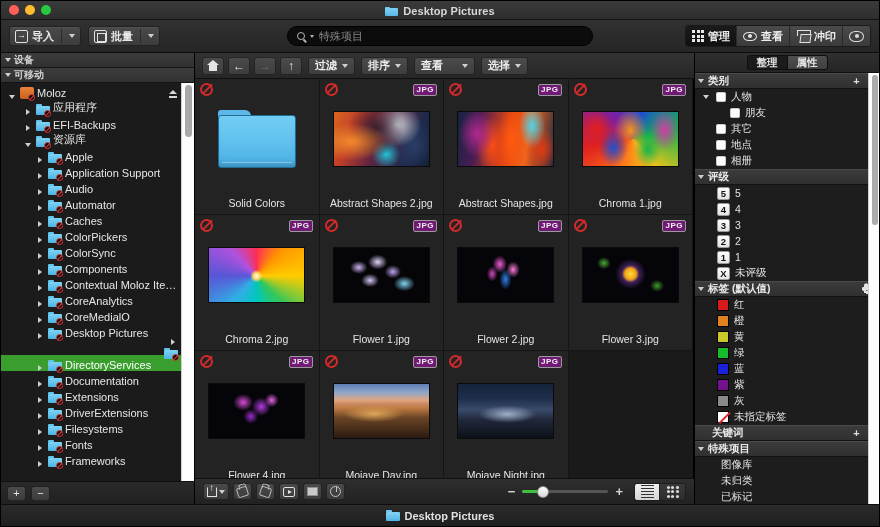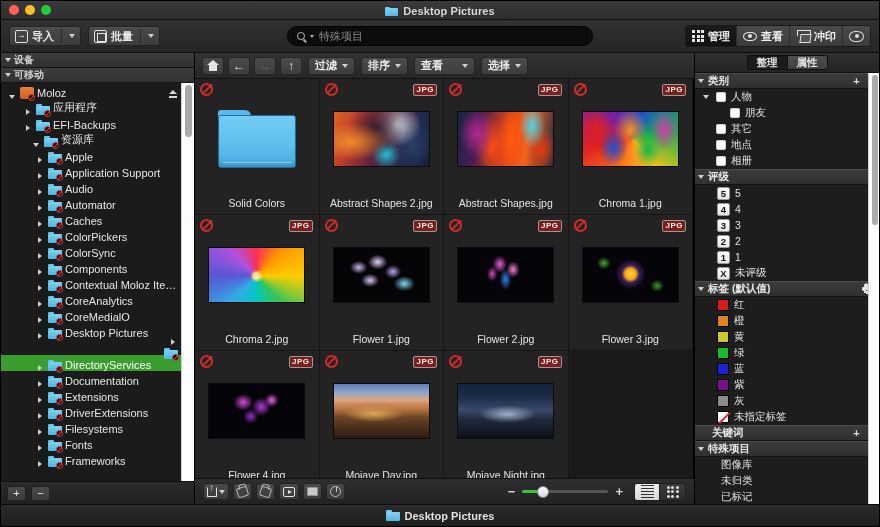--- a/index.html
+++ b/index.html
@@ -230,21 +230,21 @@
   .cell.empty { background: #1a1a1a; border-right: none; }
   .no-badge {
     position: absolute; left: 5px; top: 4px; width: 13px; height: 13px;
     border-radius: 50%; border: 2px solid #d32b2b; background: transparent; z-index: 4;
   }
   .no-badge::after { content:""; position:absolute;left:-1.3px;top:3.4px;width:13px;height:2px;background:#d32b2b;transform:rotate(-45deg); }
   .jpg-badge {
     position: absolute; right: 6px; top: 5px; z-index: 4;
     font-size: 8px; font-weight: 700; color: #f0f0f0; letter-spacing: .5px;
     border: 1px solid #9a9a9a; border-radius: 2px; padding: 0px 2px 1px;
-    background: #7f1d1d; line-height: 1.15;
+    background: #701a75; line-height: 1.15;
     font-family: "Liberation Sans", sans-serif;
   }
   .thumb-box {
     flex: 1; width: 100%; display: flex; align-items: center; justify-content: center;
     padding: 2px 8px 0;
   }
   .img { width: 97px; height: 56px; border: 1px solid #0b0b0b; }
   .cap {
     width: 100%; height: 22px; display: flex; align-items: center; justify-content: center;
     font-size: 10.5px; color: #e4e4e4; background: #232323;
@@ -526,21 +526,21 @@
             </div>
             <div class="sb-row" style="padding-left: 22px;">
               <span class="tw">
                 <span class="tri sm r"></span>
               </span>
               <span class="fico">
                 <span class="badge"></span>
               </span>
               <span class="name">EFI-Backups</span>
             </div>
-            <div class="sb-row" style="padding-left: 22px; margin-left: 8px;">
+            <div class="sb-row" style="padding-left: 22px;">
               <span class="tw">
                 <span class="tri sm"></span>
               </span>
               <span class="fico">
                 <span class="badge"></span>
               </span>
               <span class="name">资源库</span>
             </div>
             <div class="sb-row" style="padding-left: 34px;">
               <span class="tw">

